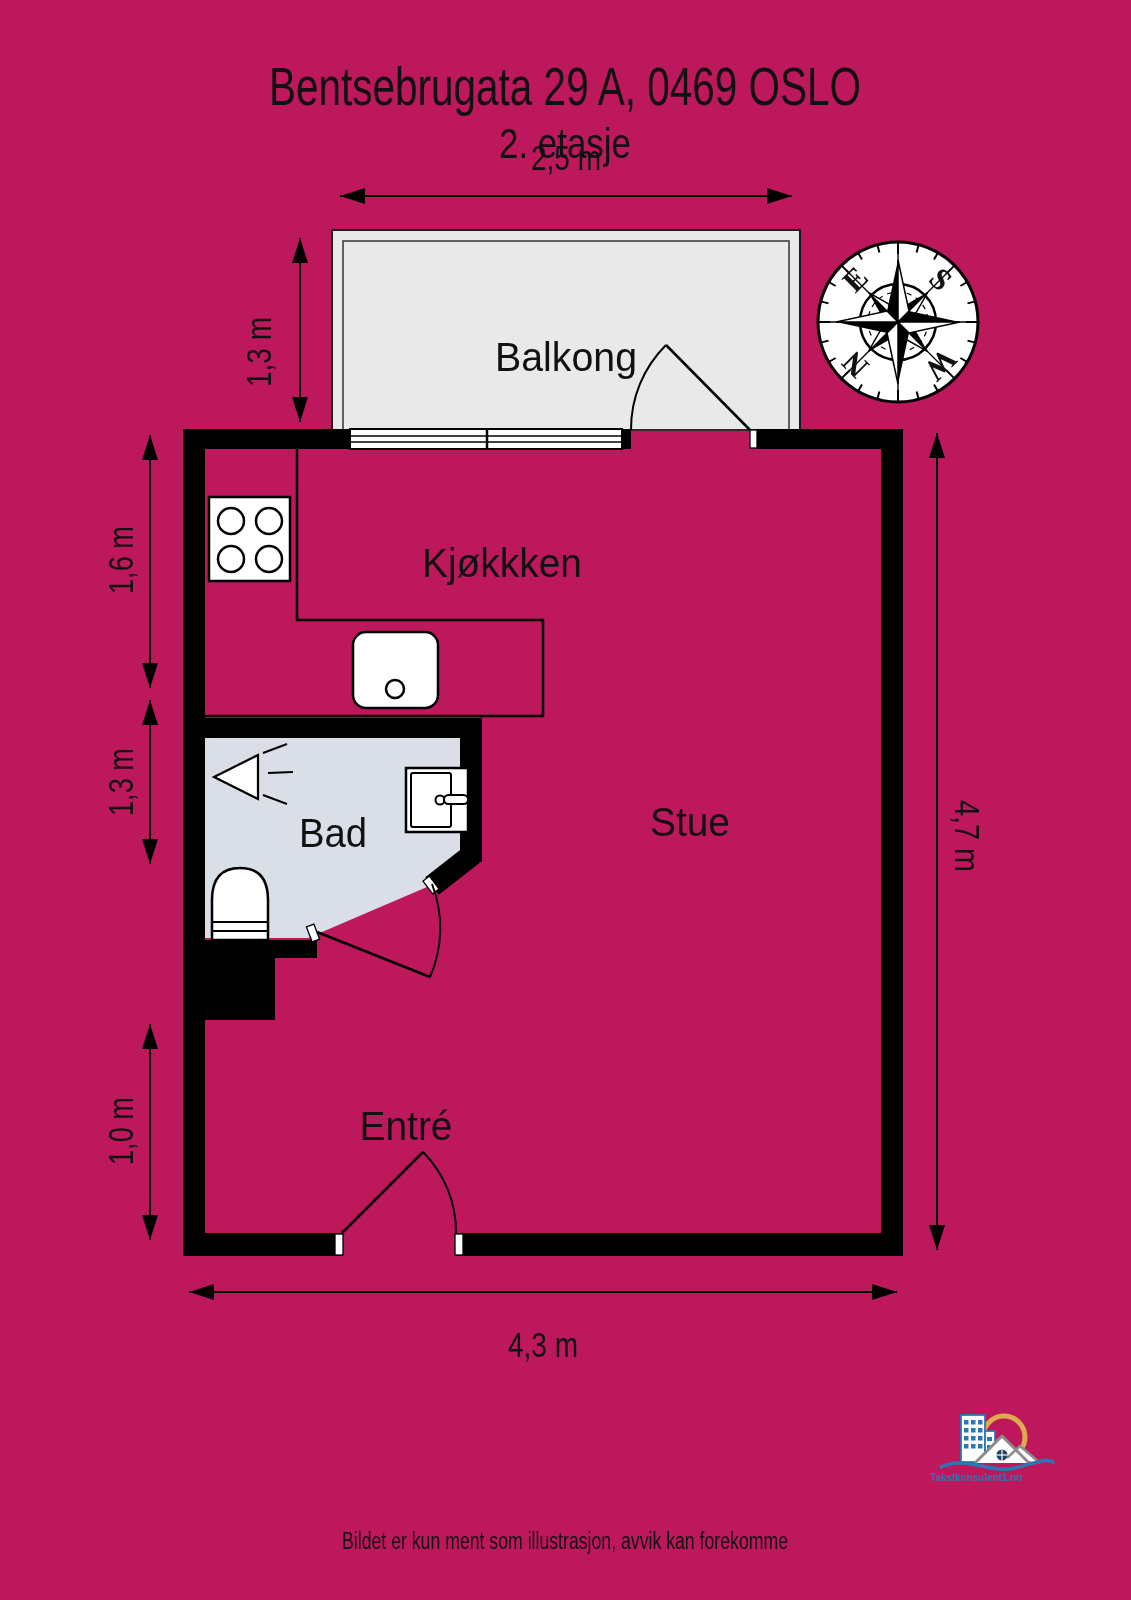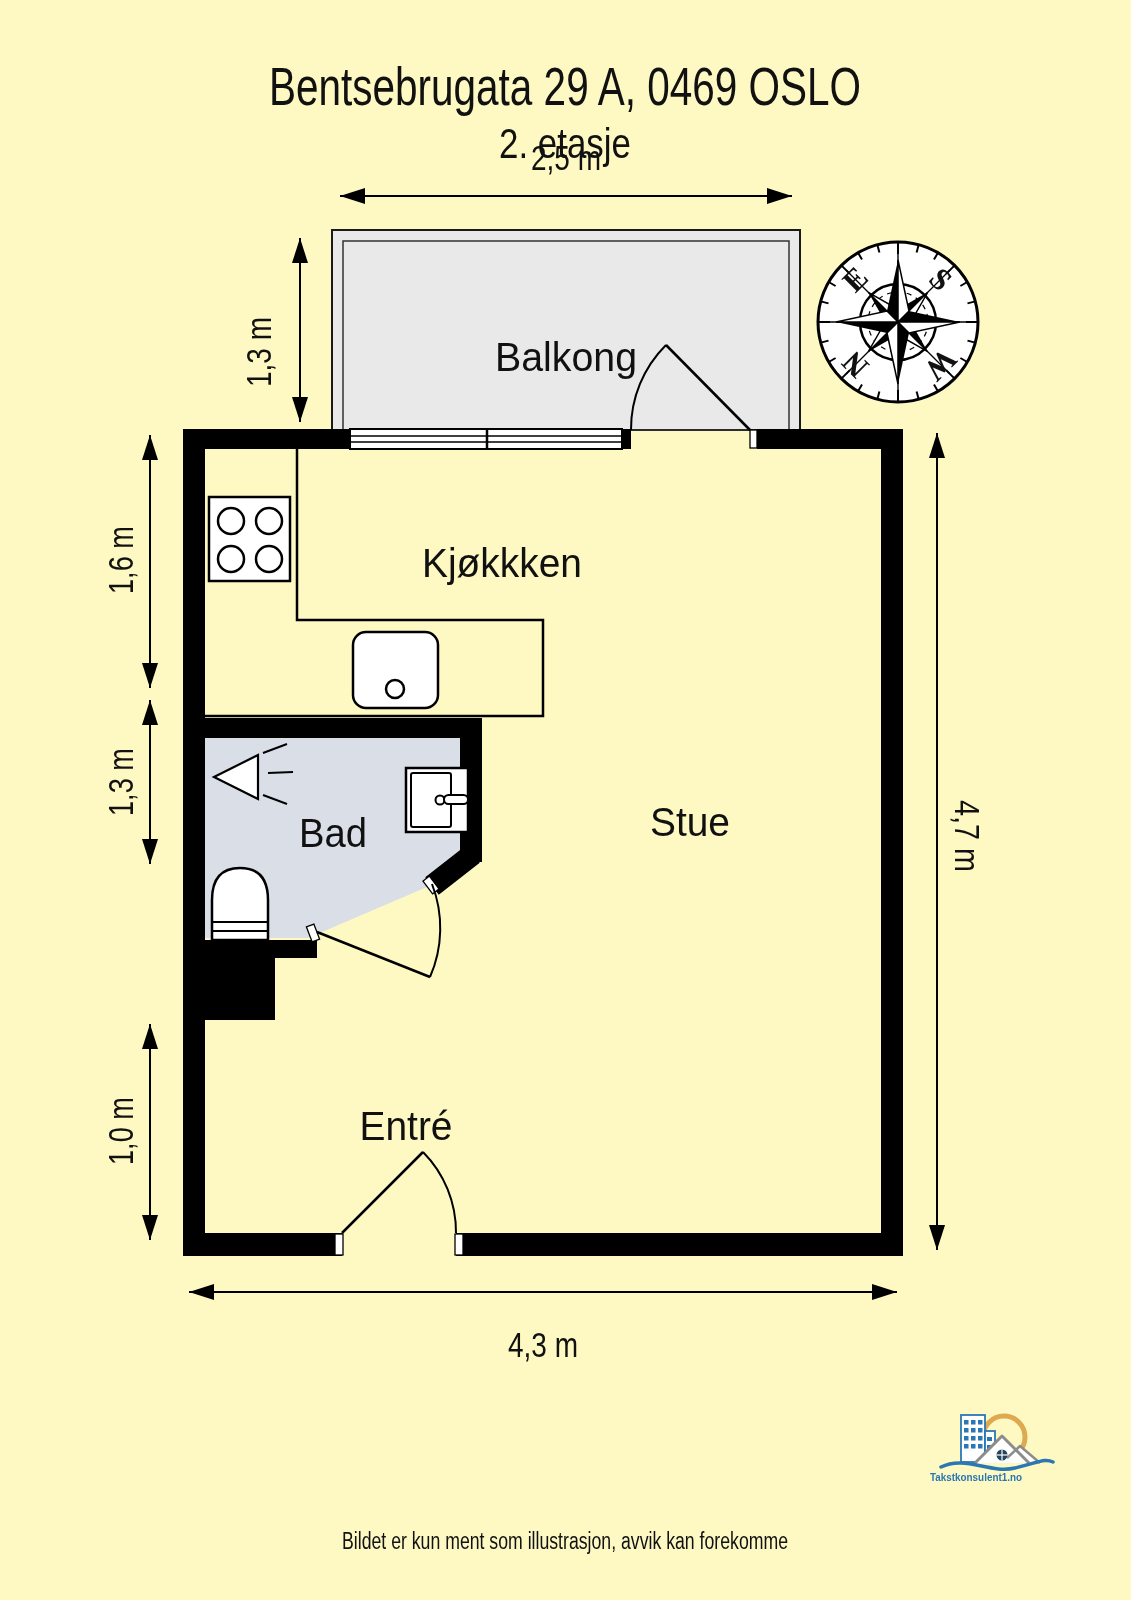--- a/index.html
+++ b/index.html
@@ -1,19 +1,19 @@
 <!DOCTYPE html>
 <html style="--color-balcony_fill: #e9e9e9; --color-bath_fill: #d9dee7; --color-wall: #000000; --color-logo_blue: #2b77b3; --color-logo_gold: #dfa94f; --color-logo_gray: #8c8c8c; --color-logo_navy: #23445e;"><head>
 <meta charset="utf-8">
 <style>
   html,body{margin:0;padding:0;background:#fff;}
   .page{
     position:relative;
     width:1131px;height:1600px;
-    background:#fef9c3;
+    background:#be185d;
     font-family:"Liberation Sans", sans-serif;
     overflow:hidden;
   }
   svg text{font-family:"Liberation Sans", sans-serif; fill:#111;}
   text.title{font-size:53px;}
   text.subtitle{font-size:43px;}
   text.room{font-size:41px;}
   text.dim{font-size:35px;}
   text.footer{font-size:23px;}
   text.compass-letter{font-size:31px;font-weight:bold;font-family:"Liberation Serif",serif;}

